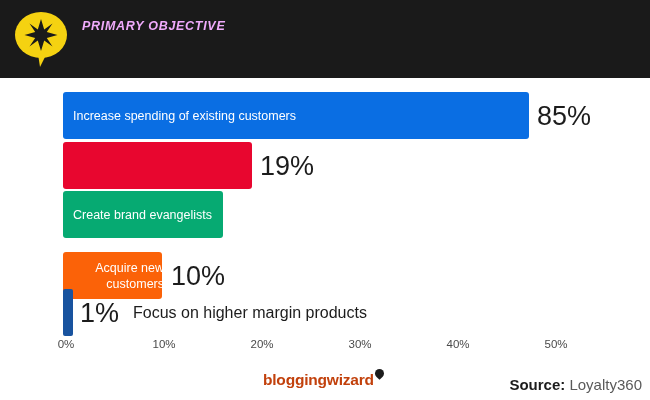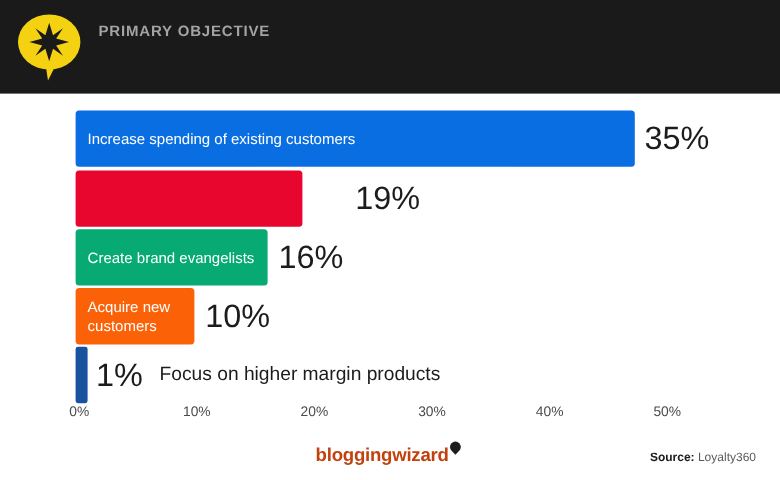--- a/index.html
+++ b/index.html
@@ -35,25 +35,26 @@
     font-size: 23px;
     font-weight: bold;
     color: #ffffff;
     letter-spacing: 0.2px;
     line-height: 26px;
     white-space: nowrap;
   }
   #header-subtitle {
     font-size: 12.5px;
     font-weight: bold;
-    color: #a3a3a3;
+    color: #f0abfc;
     letter-spacing: 0.7px;
     line-height: 16px;
     margin-top: 2px;
     white-space: nowrap;
+    font-style: italic;
   }
 
   
   #chart-area {
     position: absolute;
     left: 0; top: 78px;
     width: 650px; height: 270px;
   }
   .bar-row {
     position: absolute;
@@ -131,22 +132,22 @@
     position: relative;
     top: -7px;
     left: 1px;
     width: 9px; height: 9px;
     background: #1c1c1c;
     border-radius: 50% 50% 50% 0;
     transform: rotate(-45deg);
   }
   #source-note {
     position: absolute;
-    right: 20px; top: 10px;
-    font-size: 10px;
+    right: 8px; top: 10px;
+    font-size: 15px;
     color: #5a5a5a;
     white-space: nowrap;
     text-align: right;
   }
   #source-note .src-label { color: #1c1c1c; font-weight: bold; }
 </style>
 </head>
 <body>
 
 <div id="header-band">
@@ -160,35 +161,34 @@
   <div id="header-text">
     <div id="header-subtitle">PRIMARY OBJECTIVE</div>
   </div>
 </div>
 
 <div id="chart-area">
 
   <div class="bar-row" style="top:14px; width:466px;">
     <div class="bar" style="width:466px; background:#0a6ee3;"></div>
     <div class="bar-label-inside">Increase spending of existing customers</div>
-    <div class="bar-value" style="left:474px;">35%</div>
+    <div class="bar-value" style="left:474px;">85%</div>
   </div>
 
   <div class="bar-row" style="top:64px; width:189px;">
     <div class="bar" style="width:189px; background:#e8062f;"></div>
-    <div class="bar-value" style="left:197px;margin-left:36px;">19%</div>
+    <div class="bar-value" style="left:197px;">19%</div>
   </div>
 
   <div class="bar-row" style="top:113px; width:160px;">
     <div class="bar" style="width:160px; background:#06aa72;"></div>
     <div class="bar-label-inside">Create brand evangelists</div>
-    <div class="bar-value" style="left:169px;">16%</div>
-  </div>
-
-  <div class="bar-row" style="top:162px; width:109px;">
+  </div>
+
+  <div class="bar-row" style="top:174px; width:109px;text-align:right;">
     <div class="bar" style="width:99px; background:#fb6208;"></div>
     <div class="bar-label-inside">Acquire new customers</div>
     <div class="bar-value" style="left:108px;">10%</div>
   </div>
 
   <div class="bar-row" style="top:211px; width:10px;">
     <div class="bar" style="width:10px; background:#18539f; border-radius:2px;"></div>
     <div class="bar-value" style="left:17px;">1%</div>
     <div class="bar-label-outside" style="left:70px;">Focus on higher margin products</div>
   </div>

